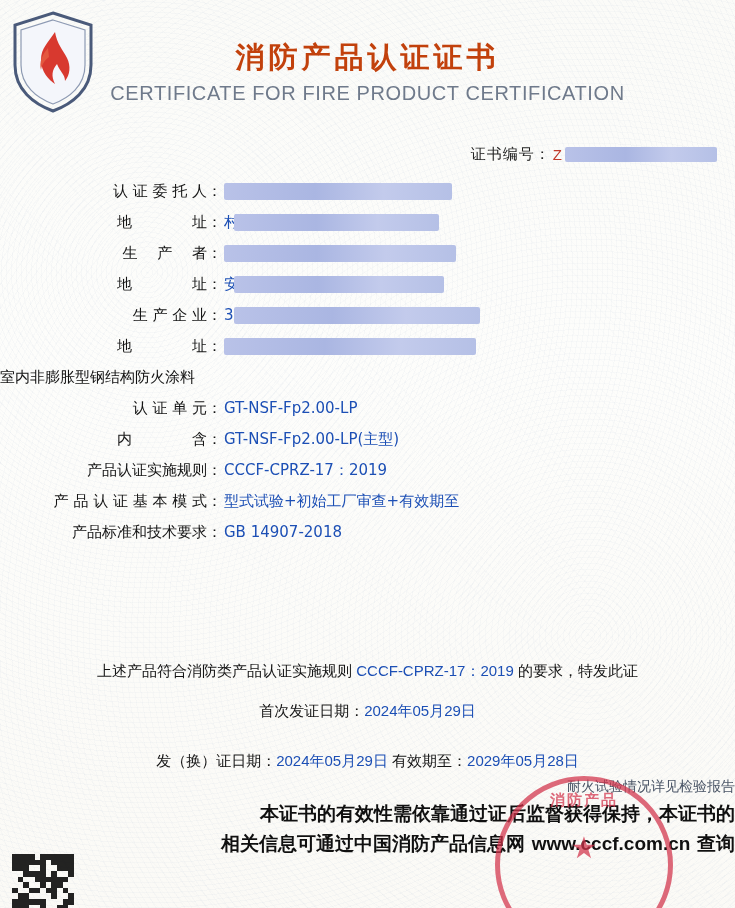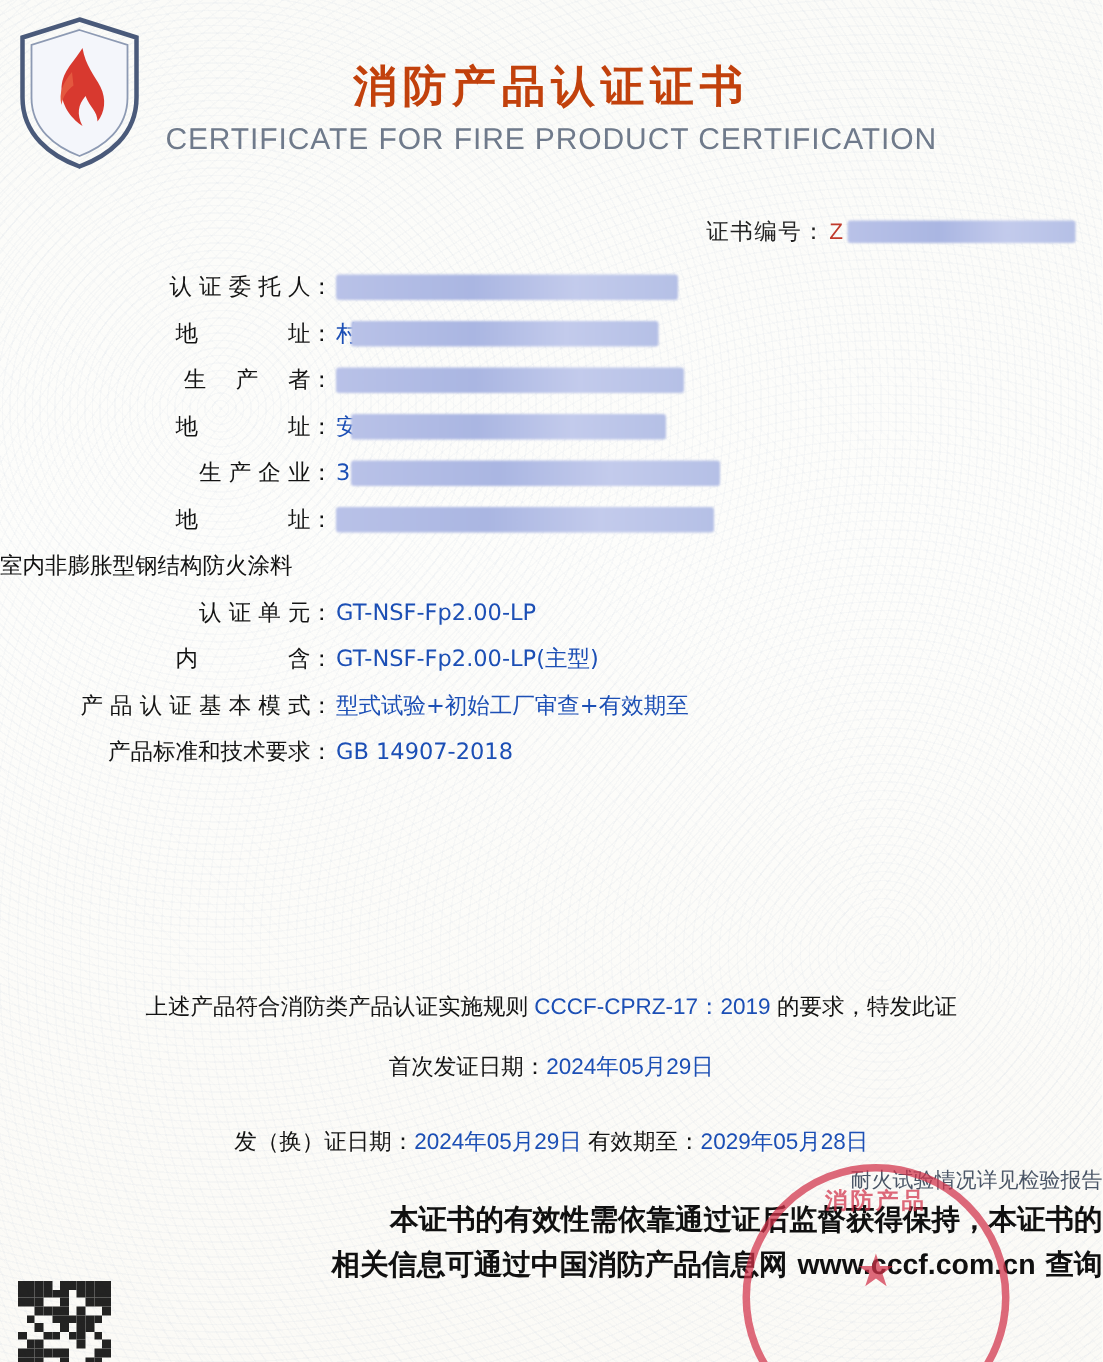--- a/index.html
+++ b/index.html
@@ -189,20 +189,24 @@
       <div class="row">
         <div class="val dark">室内非膨胀型钢结构防火涂料</div>
       </div>
       <div class="row">
         <div class="lab">认 证 单 元：</div>
         <div class="val">GT-NSF-Fp2.00-LP</div>
       </div>
       <div class="row">
         <div class="lab">内　　　　含：</div>
         <div class="val">GT-NSF-Fp2.00-LP(主型)</div>
+      </div>
+      <div class="row">
+        <div class="lab">产品认证实施规则：</div>
+        <div class="val">CCCF-CPRZ-17：2019</div>
       </div>
       <div class="row">
         <div class="lab">产 品 认 证 基 本 模 式：</div>
         <div class="val">型式试验+初始工厂审查+有效期至</div>
       </div>
       <div class="row">
         <div class="lab">产品标准和技术要求：</div>
         <div class="val">GB 14907-2018</div>
       </div>
     </div>

